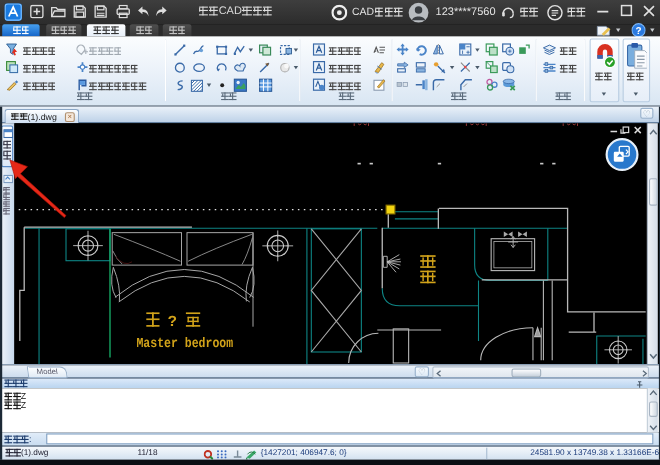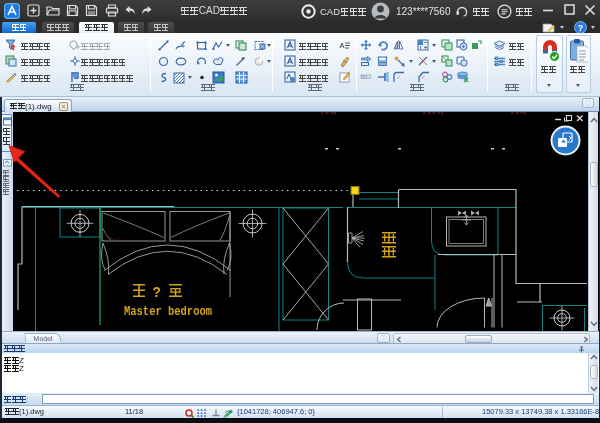--- a/index.html
+++ b/index.html
@@ -661,19 +661,19 @@
       </g>
     </svg>
   <svg class="abs" style="left:212px;top:3px" width="8" height="8" viewBox="0 0 8 8">
       <path d="M4 0.5 V6.5 M0.5 6.5 h7" stroke="#7a8a98" stroke-width="1.3"></path>
     </svg>
   <svg class="abs" style="left:223px;top:2px" width="11" height="10" viewBox="0 0 11 10">
       <path d="M1 8 L8 1.5 l2 1.8 L4 9z" fill="#3aa868"></path>
       <path d="M1 8 l-0.5 2 2 -0.5z" fill="#2a7a48"></path>
       <path d="M2 5 a4 4 0 0 1 7 0" fill="none" stroke="#2a7a48" stroke-width=".9"></path>
     </svg>
-  <span class="abs" style="left:237px;color:#1a3a7a">{1041728; 406947.6; 0}</span>
+  <span class="abs" style="left:237px;color:#1a3a7a">{1427201; 406947.6; 0}</span>
   <span class="abs" style="left:442px;width:1px;height:11px;background:#a8bcd2;top:1px"></span>
-  <span class="abs" style="left:482px;color:#1a3a7a">15079.33 x 13749.38 x 1.33166E-8</span>
+  <span class="abs" style="left:482px;color:#1a3a7a">24581.90 x 13749.38 x 1.33166E-6</span>
 </div>
 <div id="bottomstrip" class="abs"></div>
 <div class="abs" style="left:0;top:97px;width:1.5px;height:321px;background:#1c2936;z-index:60"></div>
 <div class="abs" style="left:598.5px;top:97px;width:1.5px;height:321px;background:#1c2936;z-index:60"></div>
 
 </body></html>

